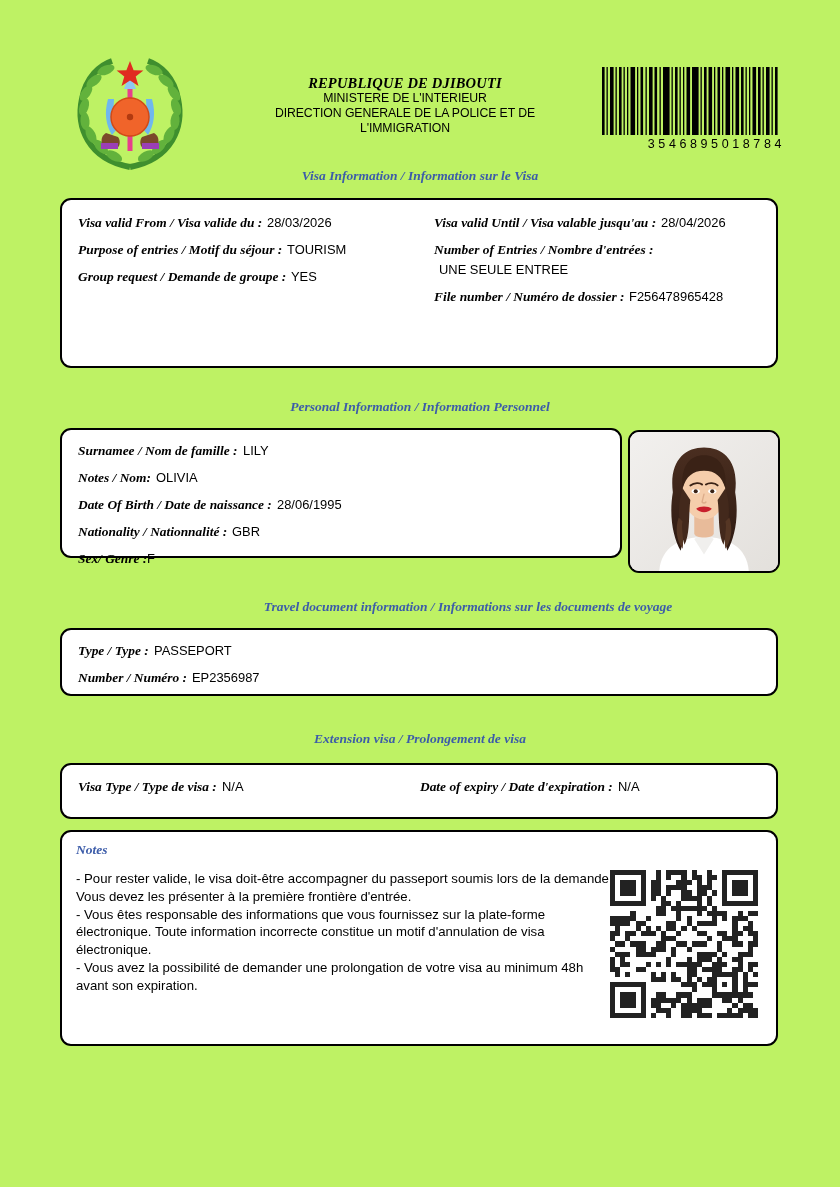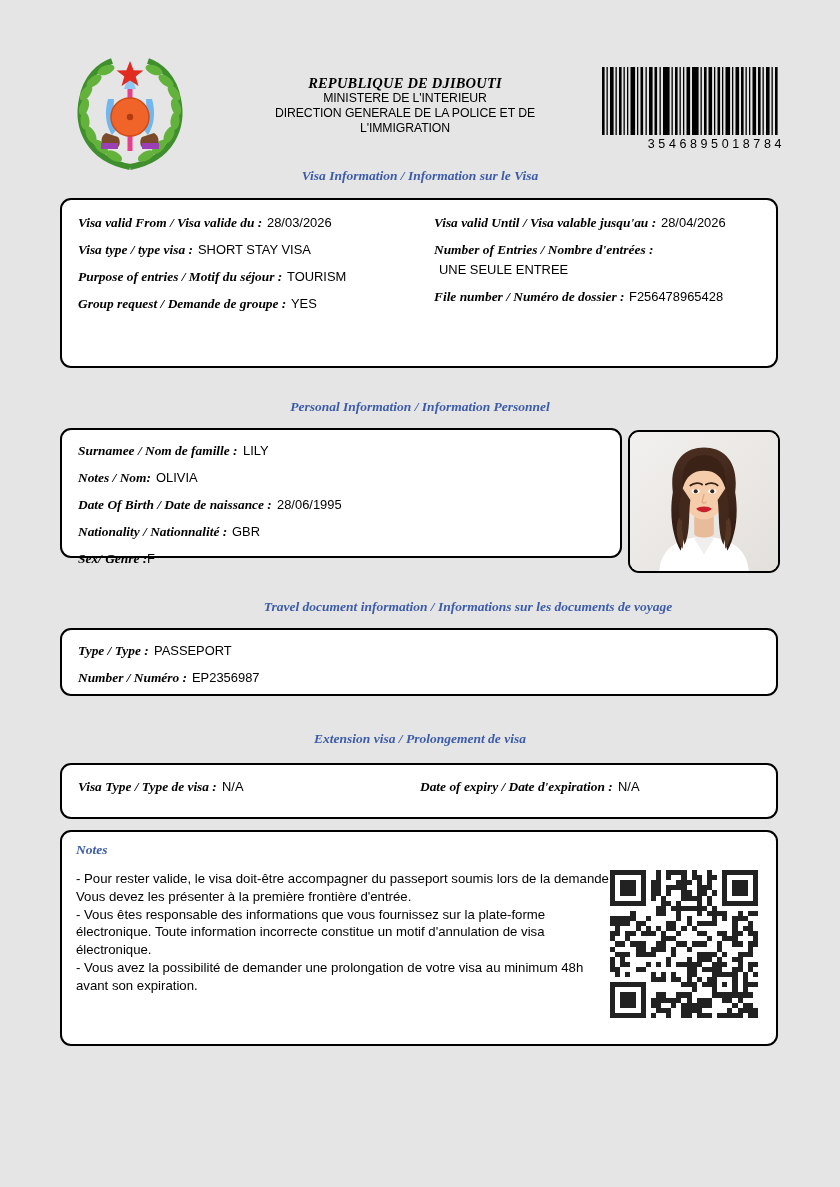--- a/index.html
+++ b/index.html
@@ -13,21 +13,21 @@
     position: relative;
     font-family: "Liberation Sans", sans-serif;
     color: #000000;
     overflow: hidden;
   }
   .page {
     position: absolute;
     left: 0; top: 0;
     width: 840px;
     height: 1187px;
-    background: #e5e5e5;
+    background: #bef264;
   }
 
   
   .header {
     position: absolute;
     left: 60px;
     top: 55px;
     width: 720px;
     height: 115px;
   }
@@ -296,23 +296,20 @@
       <div class="barcode-digits">3546895018784</div>
     </div>
   </div>
 
   <div class="section-title" style="top:168px;">Visa Information / Information sur le Visa</div>
 
   <div class="box" id="visa-box">
     <div class="visa-col-left">
       <div class="row">
         <span class="lbl">Visa valid From / Visa valide du :</span><span class="val">28/03/2026</span>
-      </div>
-      <div class="row">
-        <span class="lbl">Visa type / type visa :</span><span class="val">SHORT STAY VISA</span>
       </div>
       <div class="row">
         <span class="lbl">Purpose of entries / Motif du séjour :</span><span class="val">TOURISM</span>
       </div>
       <div class="row">
         <span class="lbl">Group request / Demande de groupe :</span><span class="val">YES</span>
       </div>
     </div>
     <div class="visa-col-right">
       <div class="row">

